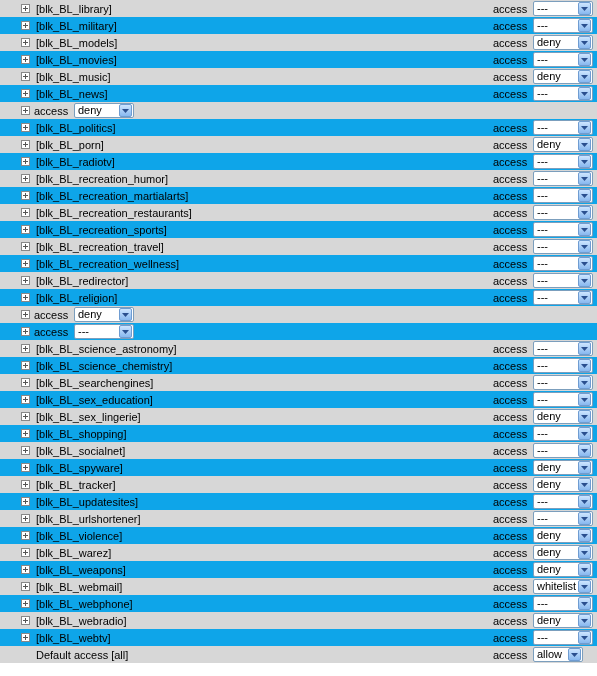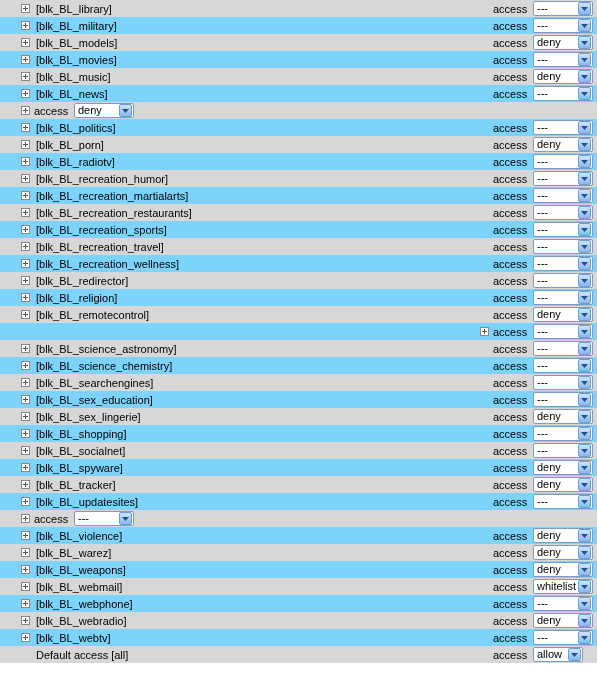--- a/index.html
+++ b/index.html
@@ -9,21 +9,21 @@
     background: #ffffff;
     width: 597px;
   }
   .row {
     display: flex;
     align-items: center;
     height: 17px;
     padding: 0 4px 0 2px;
   }
   .row.odd { background: #d7d7d7; }
-  .row.even { background: #7dd3fc; justify-content: flex-end; }
+  .row.even { background: #0ea5e9; }
   .expand-col {
     width: 32px;
     flex-shrink: 0;
     display: flex;
     align-items: center;
     justify-content: flex-end;
     padding-right: 4px;
   }
   .expand-icon {
     width: 9px;
@@ -401,21 +401,20 @@
               <polygon points="0,0 7,0 3.5,4" fill="#2a4f8f"></polygon>
             </svg>
           </span>
         </div>
       </div>
     </div>
     <div class="row odd">
       <div class="expand-col">
         <span class="expand-icon"></span>
       </div>
-      <div class="name-col">[blk_BL_remotecontrol]</div>
       <div class="access-col">access</div>
       <div class="select-col">
         <div class="faux-select">
           <span class="sel-text">deny</span>
           <span class="sel-btn">
             <svg width="7" height="4" viewBox="0 0 7 4">
               <polygon points="0,0 7,0 3.5,4" fill="#2a4f8f"></polygon>
             </svg>
           </span>
         </div>
@@ -604,20 +603,21 @@
               <polygon points="0,0 7,0 3.5,4" fill="#2a4f8f"></polygon>
             </svg>
           </span>
         </div>
       </div>
     </div>
     <div class="row odd">
       <div class="expand-col">
         <span class="expand-icon"></span>
       </div>
+      <div class="name-col">[blk_BL_urlshortener]</div>
       <div class="access-col">access</div>
       <div class="select-col">
         <div class="faux-select">
           <span class="sel-text">---</span>
           <span class="sel-btn">
             <svg width="7" height="4" viewBox="0 0 7 4">
               <polygon points="0,0 7,0 3.5,4" fill="#2a4f8f"></polygon>
             </svg>
           </span>
         </div>

